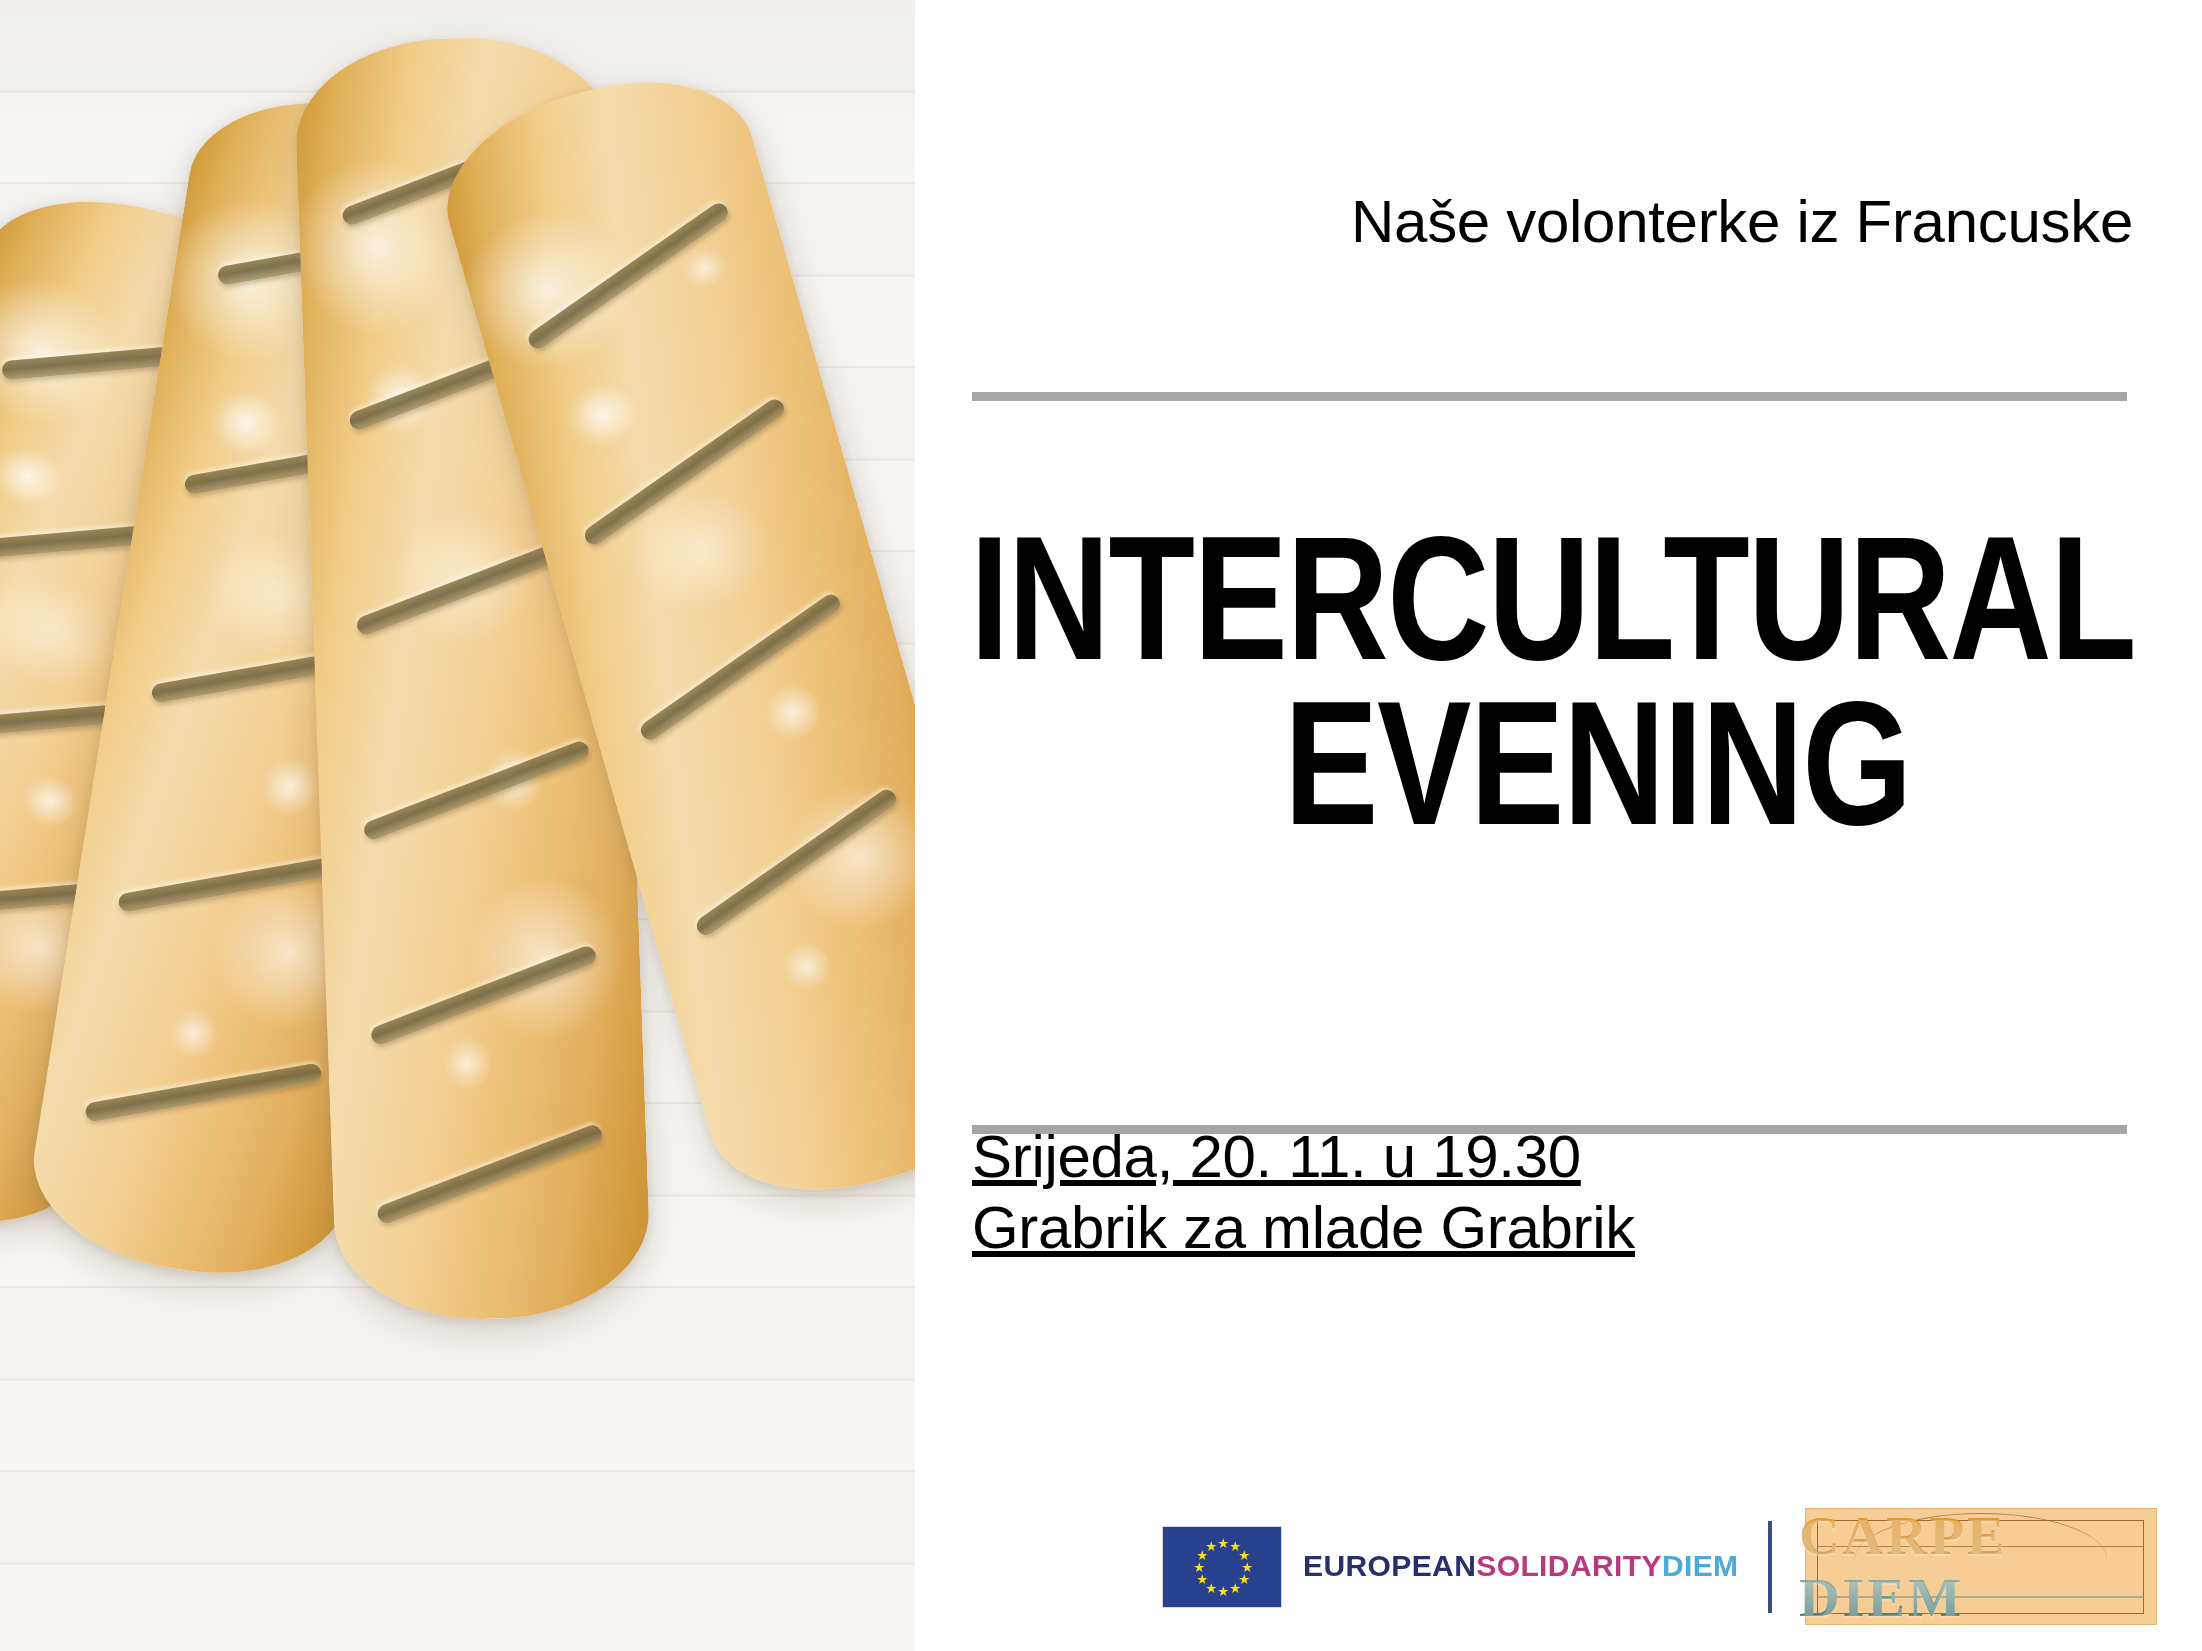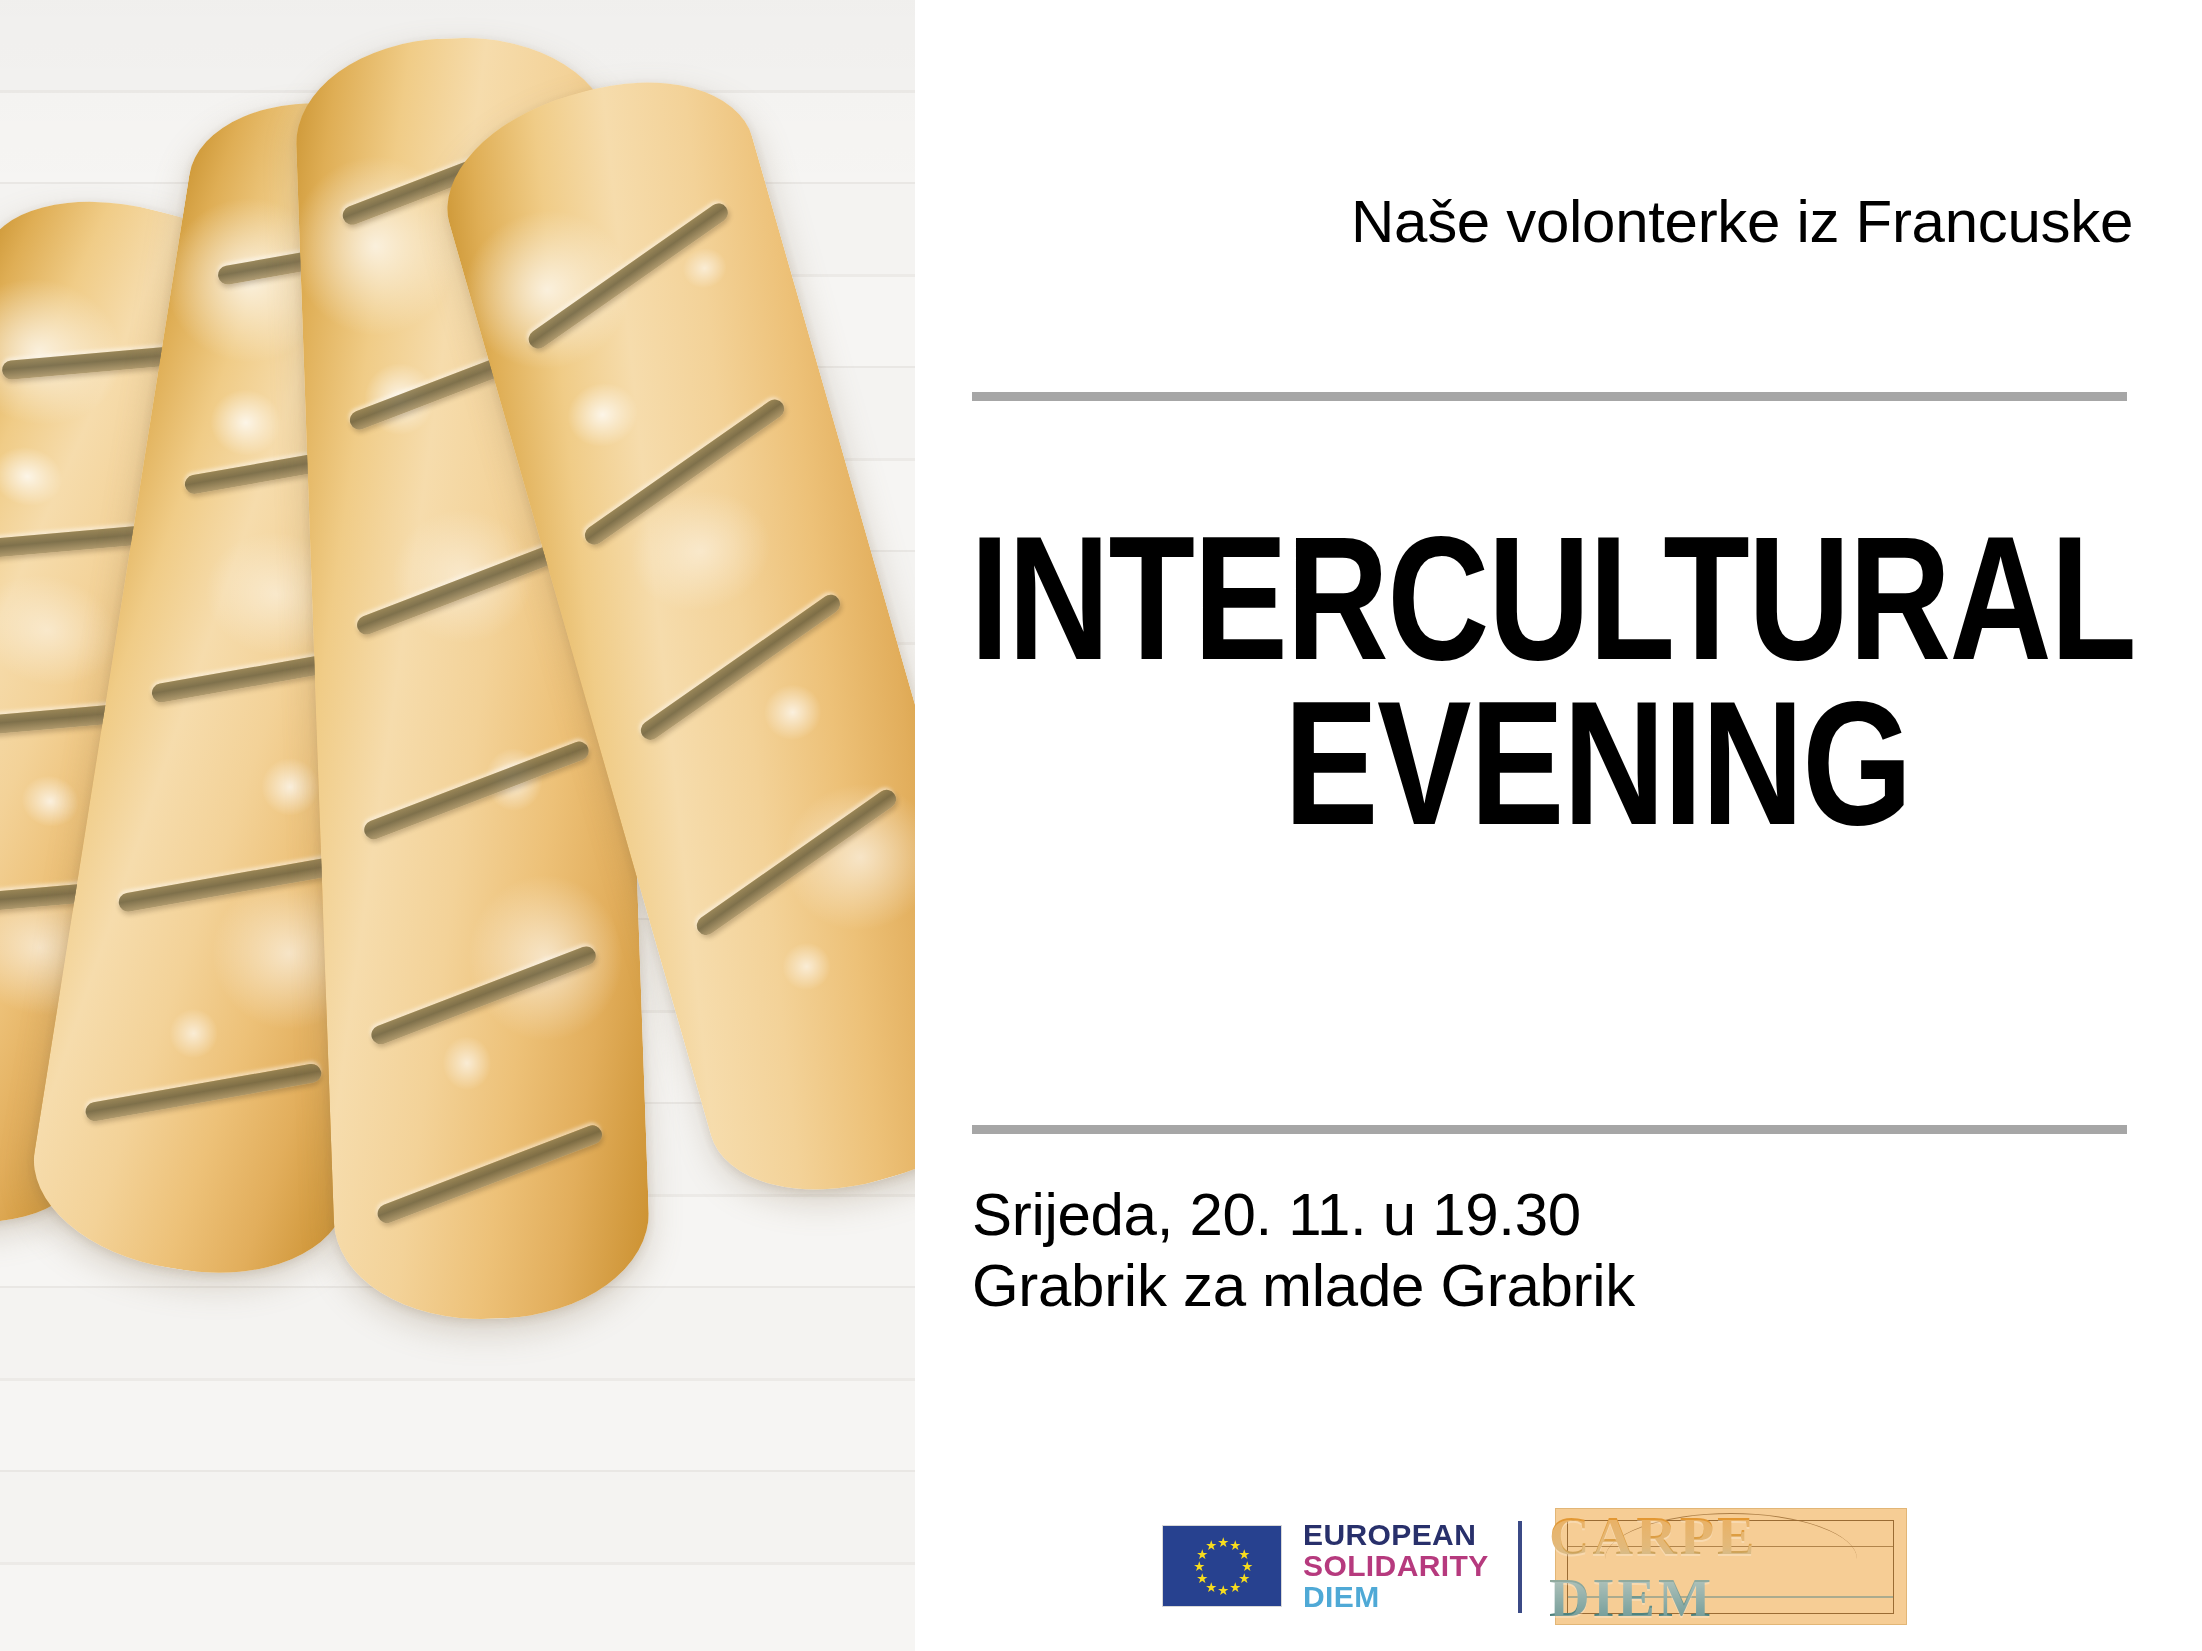--- a/index.html
+++ b/index.html
@@ -98,41 +98,41 @@
     font-size:177px;
     line-height:.93;
     letter-spacing:-1.9px;
     color:#000;
     transform:scaleX(.80);
     transform-origin:left center;
     white-space:nowrap;
   }
 
   .details{
-    position:absolute; left:57px; top:1180px;
+    position:absolute; left:57px; top:1122px;text-decoration:underline;
   }
   .details-line{
     font-size:60px; line-height:1.18; color:#000; letter-spacing:-0.3px;
     white-space:nowrap;
   }
 
   
   .logos{
     position:absolute; left:247px; top:1508px; display:flex; align-items:center; gap:0;
   }
   .esc-logo{ display:flex; align-items:center; gap:21px; }
   .eu-flag{
     position:relative; width:120px; height:82px; background:#27418f;
     border:1px solid #d8d8d8;
   }
   .eu-flag .star{
     position:absolute; width:12.4px; height:12.4px; color:#f7dc1e; font-size:13.4px;
     line-height:12.4px; text-align:center;
   }
-  .esc-words{ display:flex; flex-direction:column; line-height:1.03; }
+  .esc-words{ display:flex; line-height:1.03;align-items:flex-end; }
   .esc-words div{ font-weight:bold; font-size:30px; letter-spacing:0.4px; }
   .esc-1{ color:#28306b; }
   .esc-2{ color:#b63a7e; }
   .esc-3{ color:#4fa9d6; }
   .esc-divider{
     width:4.8px; height:92px; background:#3b4a86; margin:0 32.5px 0 29px;
   }
 
   .carpe{
     position:relative; width:352px; height:117px;

